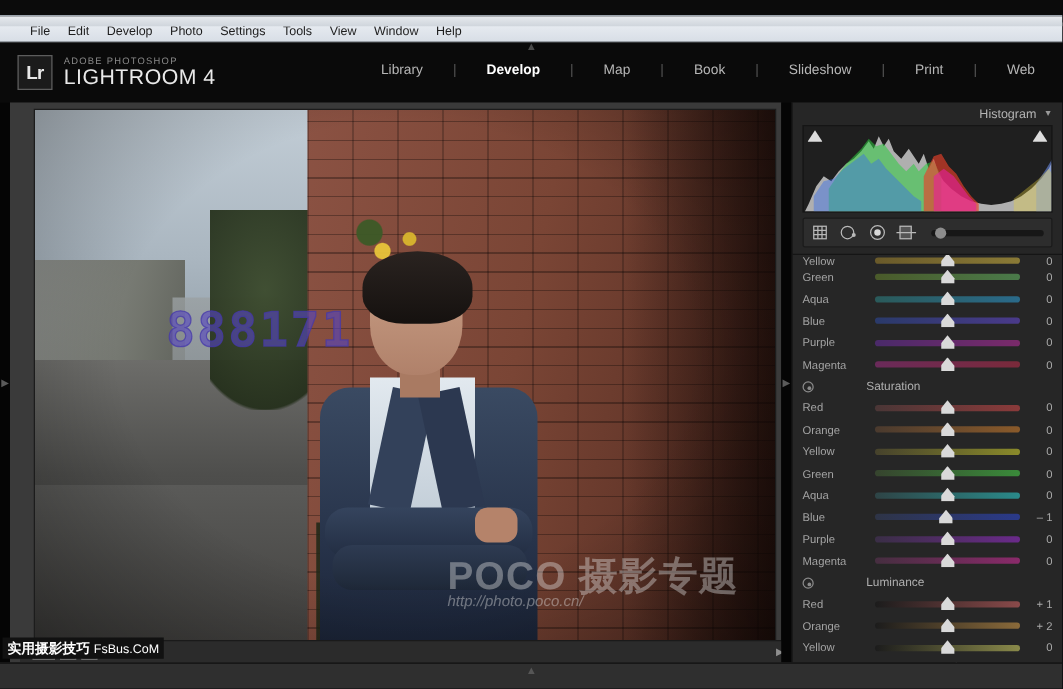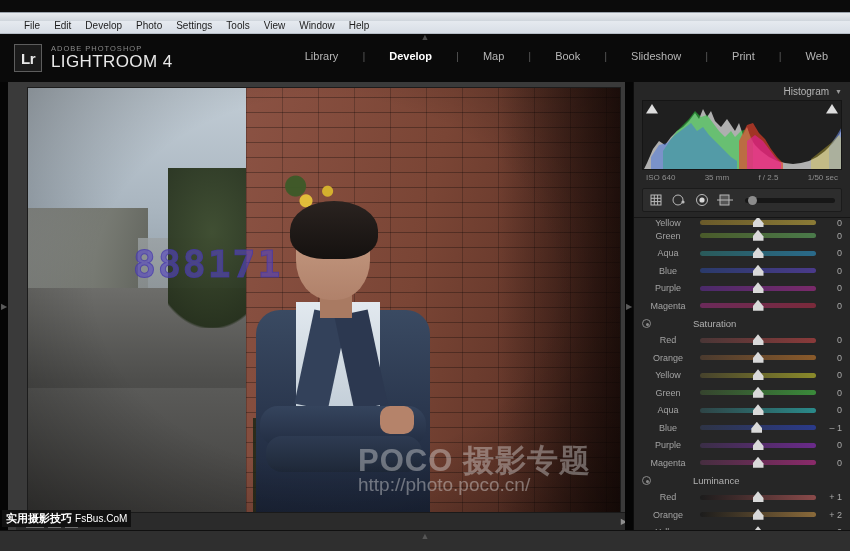--- a/index.html
+++ b/index.html
@@ -223,21 +223,21 @@
   }
   .wm-poco {
     position:absolute; left:330px; top:352px;
     color: rgba(226,226,226,.40);
     font-size:31px; font-weight:bold; letter-spacing:1px;
     white-space:nowrap;
   }
   .wm-pocourl {
     position:absolute; left:330px; top:386px;
     color: rgba(226,226,226,.42);
-    font-size:19px; white-space:nowrap;
+    font-size:12px; white-space:nowrap;font-style:italic;
   }
 
   
   .toolbar {
     position:absolute; left:8px; top:430px; width:617px; height:18px;
     background:#2b2b2b; border-top:1px solid #1a1a1a;
     display:flex; align-items:center; padding-left:10px; gap:4px;
   }
   .tb-btn {
     width:18px; height:13px; border:1px solid #6b6b6b; background:#3d3d3d;
@@ -309,21 +309,21 @@
   .sect-title .target::after{
     content:""; position:absolute; left:3px; top:3px;
     width:3px;height:3px;border-radius:50%; background:#8a8a8a;
   }
   .sect-title .lbl { margin-left:36px; }
 
   .srow {
     height:17.5px; display:flex; align-items:center;
   }
   .srow .name {
-    width:58px; text-align:center; font-size:9px; color:#a3a3a3; padding-right:6px;
+    width:58px; text-align:left; font-size:9px; color:#a3a3a3; padding-right:6px;
   }
   .srow .track {
     flex:1; height:5px; border-radius:3px; position:relative;
   }
   .srow .knob {
     position:absolute; top:-3.5px; width:11px; height:11px; margin-left:-5.5px;
     background:#d9d9d9;
     clip-path: polygon(50% 0%, 100% 62%, 100% 100%, 0 100%, 0 62%);
   }
   .srow .val {
@@ -480,26 +480,20 @@
         <path d="M0,70 L4,62 L10,48 L16,40 L22,44 L28,36 L34,30 L40,26 L46,20 L52,12 L56,18 L60,8 L64,16 L68,10 L72,20 L78,26 L84,18 L88,24 L92,30 L96,22 L100,34 L104,26 L108,38 L112,44 L118,50 L126,56 L134,60 L142,62 L150,63 L158,62 L166,60 L174,56 L182,50 L190,42 L196,34 L200,26 L204,18 L208,14 L212,20 L215,30 L215,70 Z" fill="#c9c9c9" opacity="0.85"></path>
         <path d="M20,50 L28,38 L34,30 L40,24 L46,18 L52,10 L58,16 L64,14 L70,22 L76,30 L82,36 L88,30 L92,36 L98,30 L104,28 L110,40 L110,70 L20,70 Z" fill="#2ecc40" opacity="0.55"></path>
         <path d="M8,56 L16,44 L24,42 L32,34 L40,28 L48,22 L54,30 L60,26 L66,34 L74,42 L82,50 L88,56 L94,60 L94,70 L8,70 Z" fill="#3a6ee8" opacity="0.45"></path>
         <path d="M96,40 L104,24 L110,22 L116,32 L122,38 L128,48 L134,56 L140,62 L140,70 L96,70 Z" fill="#e8402a" opacity="0.65"></path>
         <path d="M104,40 L112,34 L120,40 L126,48 L132,56 L138,62 L138,70 L104,70 Z" fill="#e81fa0" opacity="0.6"></path>
         <path d="M186,46 L194,34 L200,24 L206,16 L210,18 L215,28 L215,70 L186,70 Z" fill="#6e8ff0" opacity="0.55"></path>
         <path d="M168,58 L178,50 L188,42 L196,34 L200,40 L204,50 L208,58 L208,70 L168,70 Z" fill="#e8d23a" opacity="0.35"></path>
       </svg>
     </div>
 
-    <div class="hist-meta">
-      <span>ISO 640</span>
-      <span>35 mm</span>
-      <span>f / 2.5</span>
-      <span>1/50 sec</span>
-    </div>
 
     <div class="toolstrip">
       <svg class="ts-ico" width="14" height="14" viewBox="0 0 14 14">
         <g stroke="#b9b9b9" stroke-width="1" fill="none">
           <rect x="2" y="2" width="10" height="10"></rect>
           <line x1="2" y1="5.3" x2="12" y2="5.3"></line>
             <line x1="2" y1="8.6" x2="12" y2="8.6"></line>
           <line x1="5.3" y1="2" x2="5.3" y2="12"></line>
             <line x1="8.6" y1="2" x2="8.6" y2="12"></line>
         </g>

